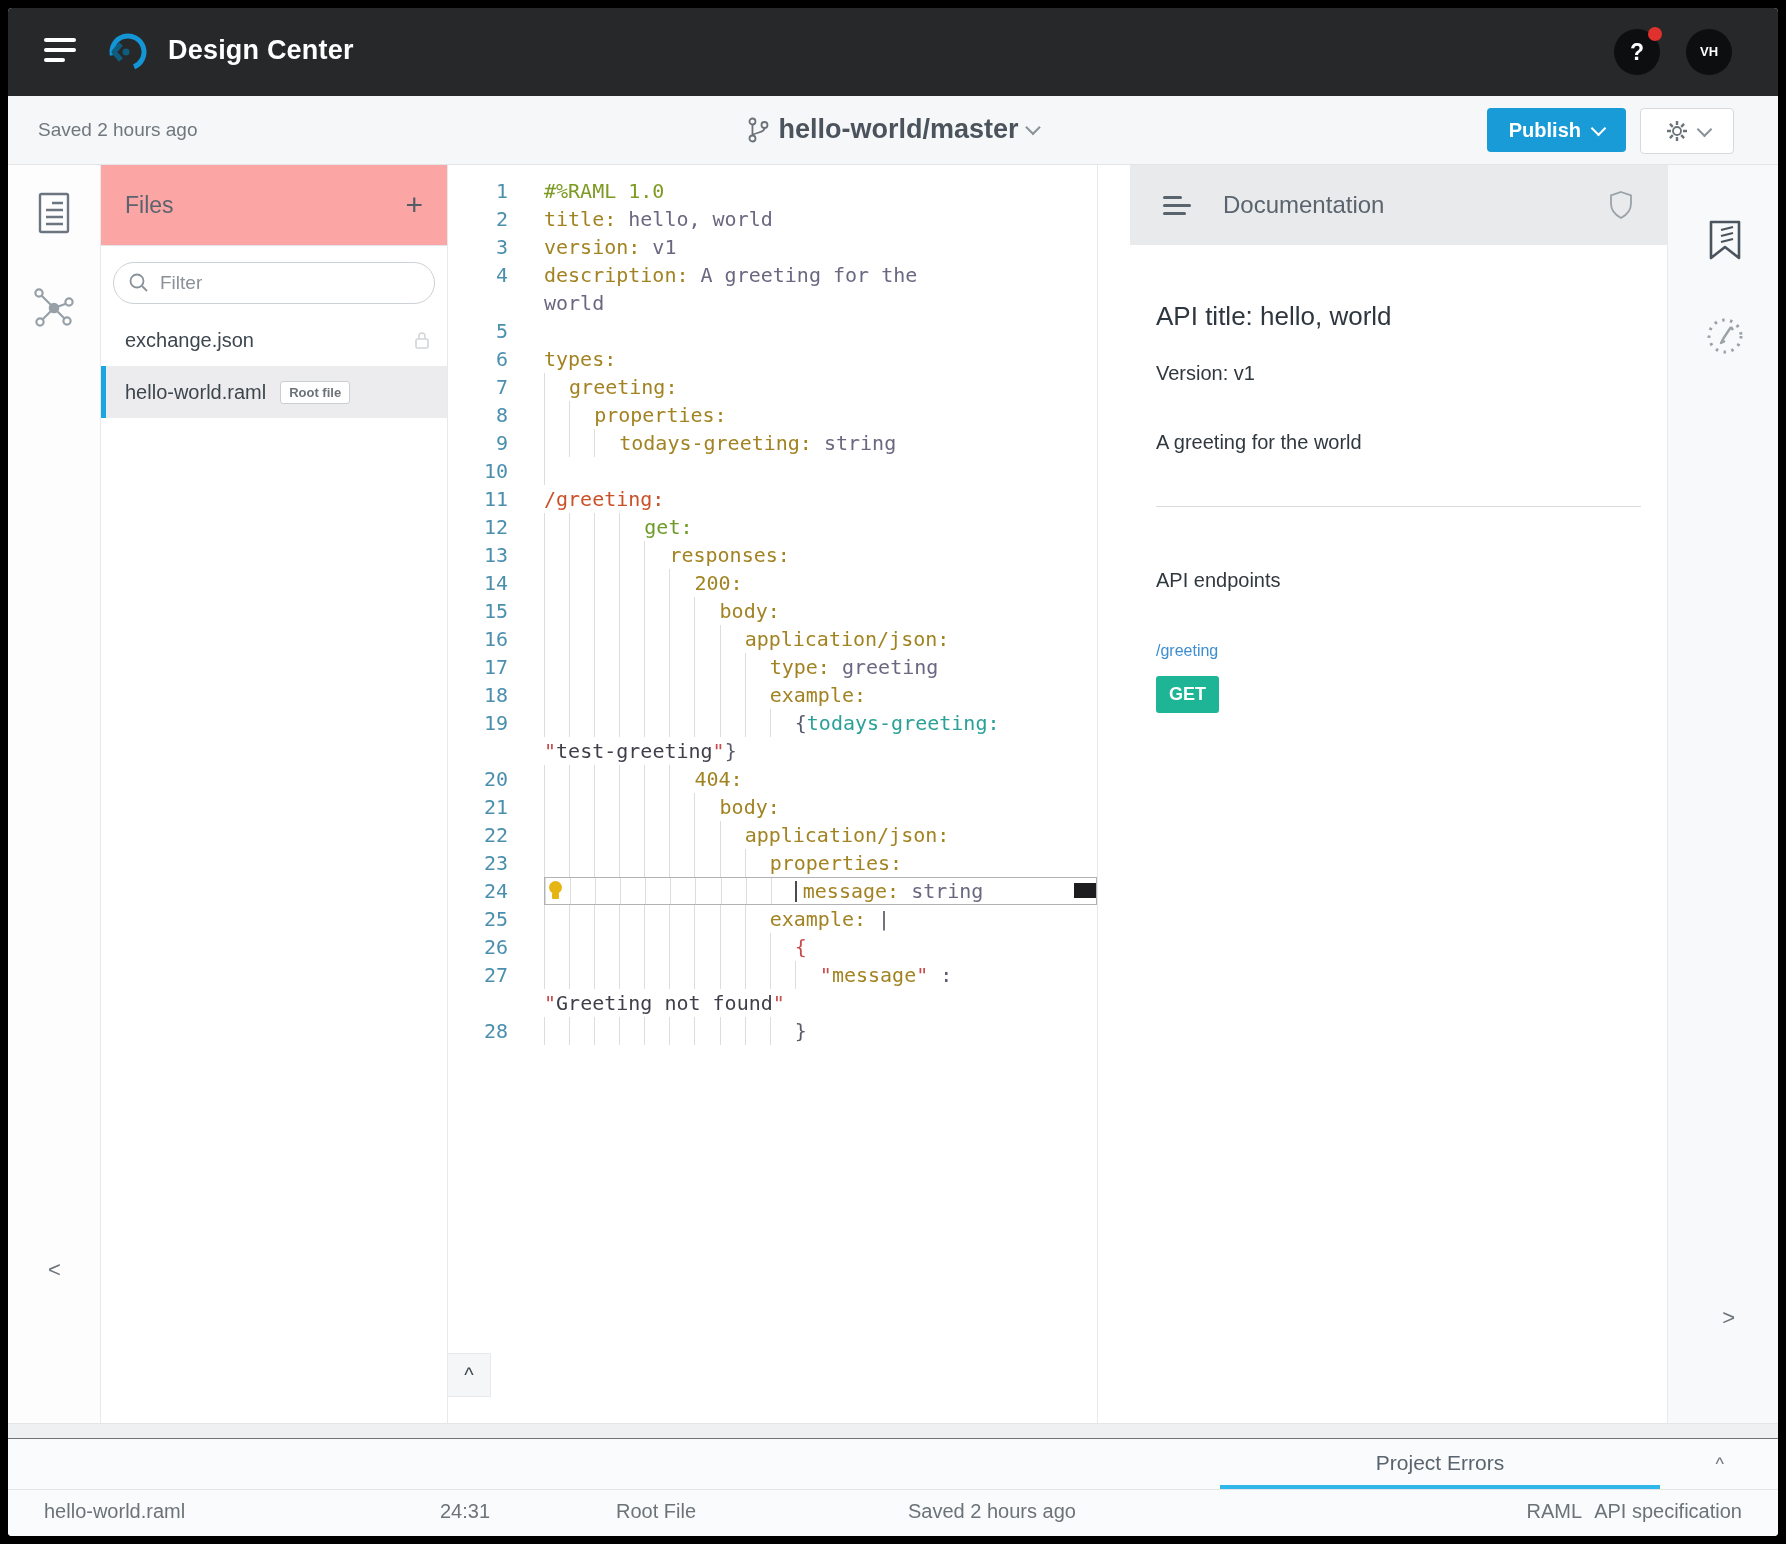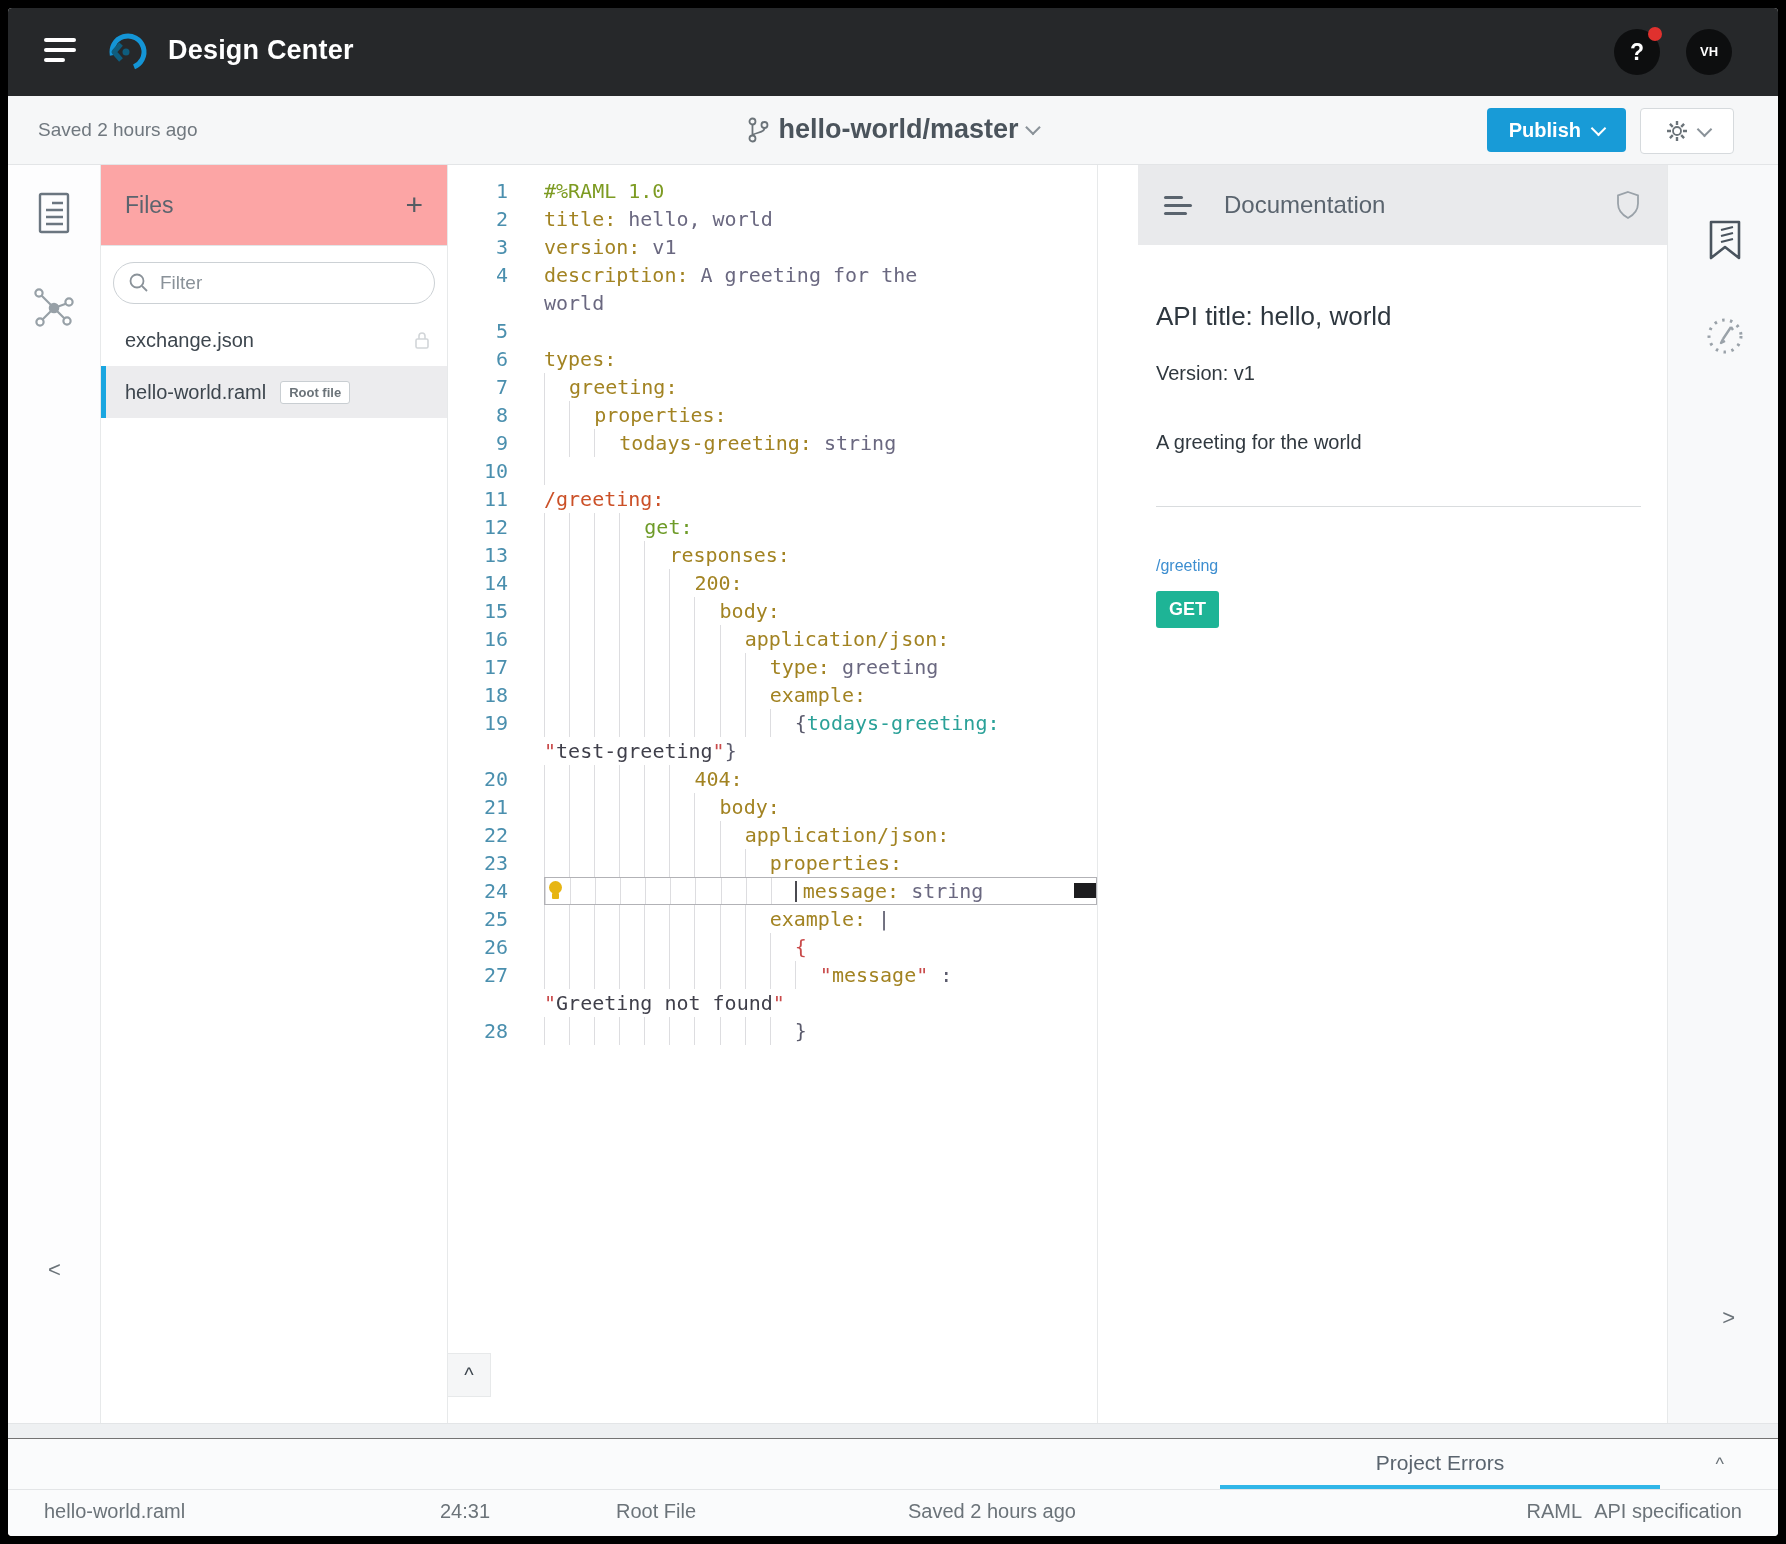--- a/index.html
+++ b/index.html
@@ -60,21 +60,21 @@
   .bulb{position:absolute;left:4px;top:3px;width:13px;height:13px;border-radius:50%;background:#e7b513;}
   .bulb::after{content:"";position:absolute;left:3px;top:12px;width:7px;height:6px;background:#e7b513;border-radius:1px;}
   .t-dir{color:#7d9b22}.t-k{color:#a28322}.t-v{color:#6a6880}.t-res{color:#cb5027}.t-mth{color:#6e9b28}
   .t-ty{color:#2aa198}.t-pun{color:#5a5a6c}.t-qr{color:#c94a4a}.t-sd{color:#3f3f4a}
   .uptab{position:absolute;left:0;bottom:26px;width:42px;height:42px;background:#f5f6f7;border:1px solid #e7e9ea;border-left:none;color:#3d464e;font-size:20px;text-align:center;line-height:42px;cursor:pointer;}
 
   .gapcol{width:32px;flex:none;background:#fff;}
 
   
   .doc{width:537px;flex:none;background:#fff;display:flex;flex-direction:column;}
-  .dhdr{height:80px;background:#e9eaec;display:flex;align-items:center;padding:0 26px;flex:none;margin-left:8px;}
+  .dhdr{height:80px;background:#e9eaec;display:flex;align-items:center;padding:0 33px;flex:none;}
   .listic{width:30px;margin-right:30px;}
   .listic i{display:block;height:3px;background:#5a646e;border-radius:2px;margin:5px 0;}
   .listic i:nth-child(1){width:19px}.listic i:nth-child(2){width:28px}.listic i:nth-child(3){width:23px}
   .dttl{font-size:24px;color:#5a646e;}
   .shield{margin-left:auto;cursor:pointer;}
   .dbody{padding:56px 26px 0 26px;}
   .apititle{font-size:26px;color:#2e373f;}
   .dver{font-size:20px;color:#30383f;margin-top:30px;}
   .ddesc{font-size:20px;color:#30383f;margin-top:46px;}
   .ddiv{border-top:1px solid #d9dcde;margin-top:52px;}
@@ -245,20 +245,21 @@
         <span class="dttl">Documentation</span>
         <svg class="shield" width="26" height="30" viewBox="0 0 26 30">
           <path d="M13 2l10 3.5v8c0 7-4.5 11.5-10 14.5C7.5 25 3 20.5 3 13.5v-8z" fill="none" stroke="#9aa2a9" stroke-width="1.8"></path>
         </svg>
       </div>
       <div class="dbody">
         <div class="apititle">API title: hello, world</div>
         <div class="dver">Version: v1</div>
         <div class="ddesc">A greeting for the world</div>
         <div class="ddiv"></div>
+        <div class="dendp">API endpoints</div>
         <div class="dpath">/greeting</div>
         <span class="getbadge" id="getbadge" style="background: rgb(30, 180, 150);">GET</span>
       </div>
     </div>
 
     <div class="railR">
       <svg class="ric" style="top:52px" width="42" height="46" viewBox="0 0 42 46">
         <path d="M7 5h28v36l-14-11L7 41z" fill="none" stroke="#4a545e" stroke-width="2.6" stroke-linejoin="round"></path>
         <path d="M17 13l12-3M17 19l12-3M17 25l12-3" stroke="#4a545e" stroke-width="2.2"></path>
       </svg>

